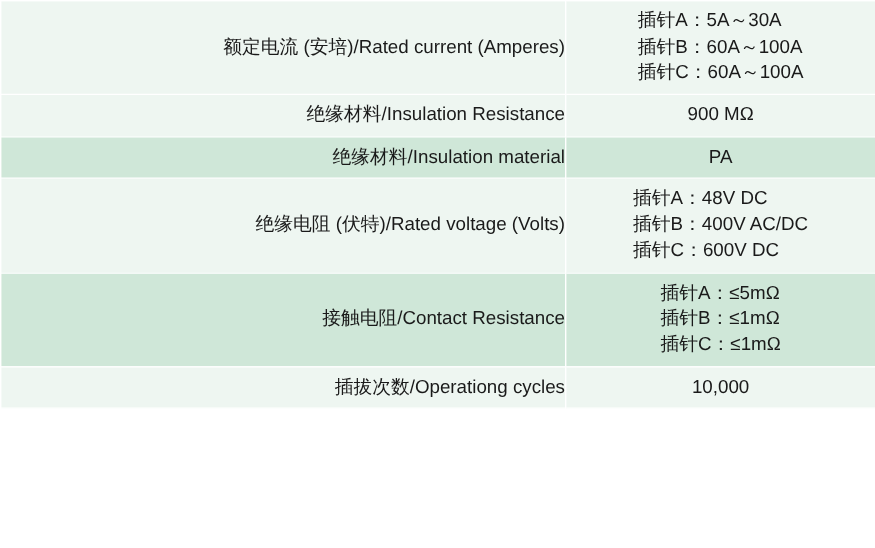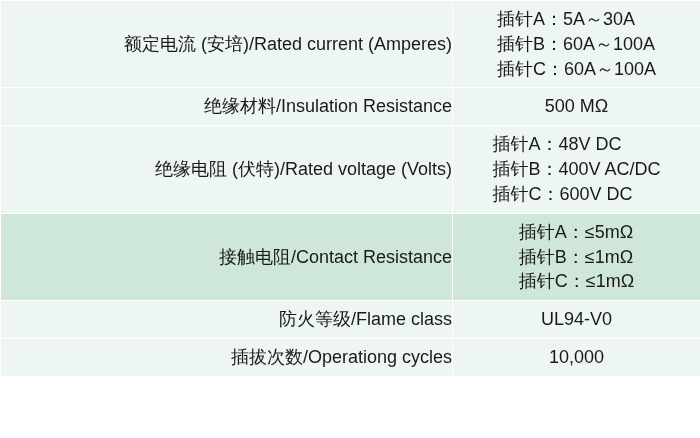--- a/index.html
+++ b/index.html
@@ -18,21 +18,21 @@
     width: 700px;
     border-collapse: collapse;
     table-layout: fixed;
   }
   #spec-table col.c-label { width: 452px; }
   #spec-table col.c-value { width: 248px; }
 
   #spec-table td {
     border: 1px solid #ffffff;
     vertical-align: middle;
-    font-size: 18px;
+    font-size: 15px;
     line-height: 1.38;
   }
   td.label {
     padding: 6px 0 6px 36px;
     text-align: right;
     white-space: nowrap;
   }
   td.value {
     padding: 6px 8px;
     text-align: center;
@@ -60,39 +60,39 @@
   </colgroup>
   <tbody>
       <tr class="band-a">
         <td class="label">额定电流 (安培)/Rated current (Amperes)</td>
         <td class="value"><span class="val-lines"><div class="vline">插针A：5A～30A</div><div class="vline">插针B：60A～100A</div><div class="vline">插针C：60A～100A</div></span></td>
       </tr>
       <tr class="band-a">
         <td class="label">绝缘材料/Insulation Resistance</td>
         <td class="value">
           <span class="val-center">
-            <div class="vline">500 MΩ</div>
+            <div class="vline">900 MΩ</div>
+          </span>
+        </td>
+      </tr>
+      <tr class="band-b">
+        <td class="label">绝缘材料/Insulation material</td>
+        <td class="value">
+          <span class="val-center">
+            <div class="vline">PA</div>
           </span>
         </td>
       </tr>
       <tr class="band-a">
         <td class="label">绝缘电阻 (伏特)/Rated voltage (Volts)</td>
         <td class="value"><span class="val-lines"><div class="vline">插针A：48V DC</div><div class="vline">插针B：400V AC/DC</div><div class="vline">插针C：600V DC</div></span></td>
       </tr>
       <tr class="band-b">
         <td class="label">接触电阻/Contact Resistance</td>
         <td class="value"><span class="val-lines"><div class="vline">插针A：≤5mΩ</div><div class="vline">插针B：≤1mΩ</div><div class="vline">插针C：≤1mΩ</div></span></td>
-      </tr>
-      <tr class="band-a">
-        <td class="label">防火等级/Flame class</td>
-        <td class="value">
-          <span class="val-center">
-            <div class="vline">UL94-V0</div>
-          </span>
-        </td>
       </tr>
       <tr class="band-a">
         <td class="label">插拔次数/Operationg cycles</td>
         <td class="value">
           <span class="val-center">
             <div class="vline">10,000</div>
           </span>
         </td>
       </tr>
     </tbody>

